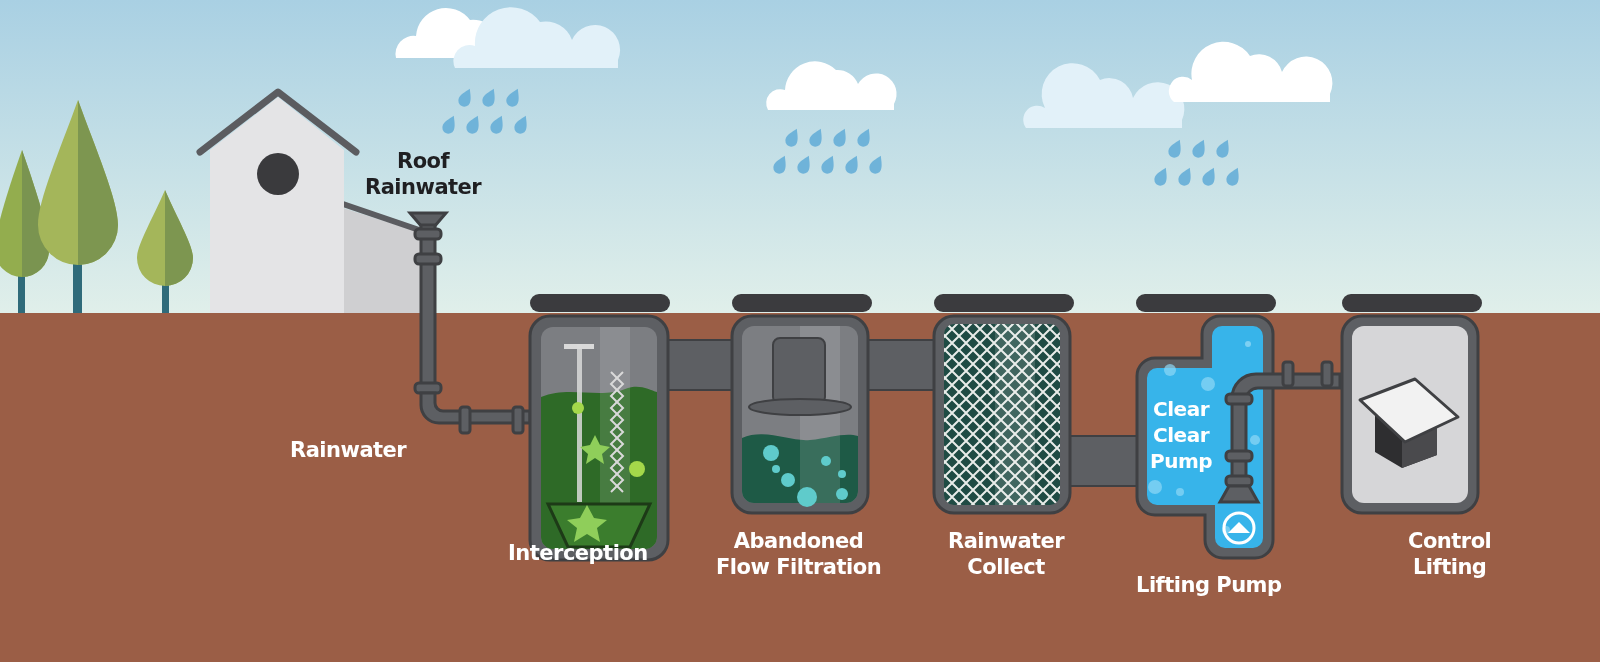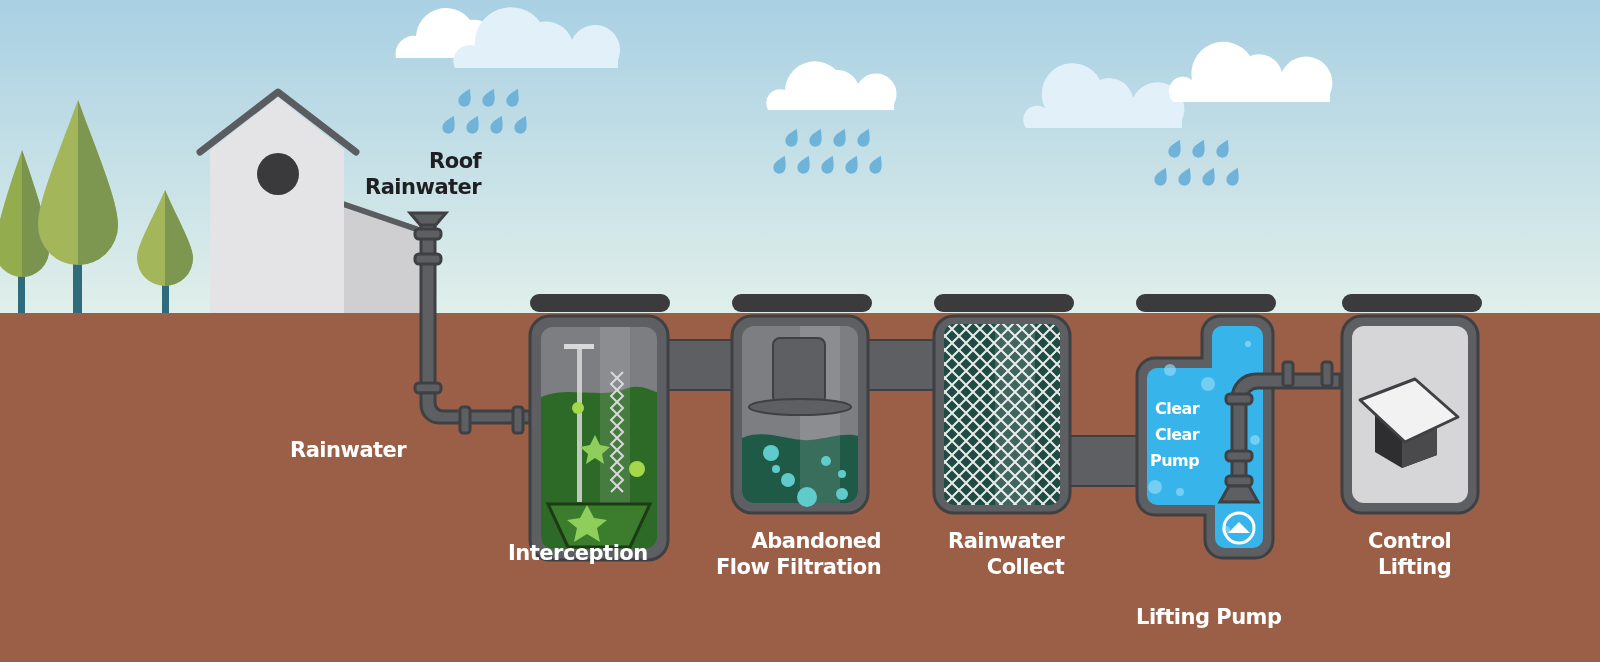--- a/index.html
+++ b/index.html
@@ -1,18 +1,18 @@
 <!DOCTYPE html>
 <html><head>
 <meta charset="utf-8">
 <style>
   html, body { margin:0; padding:0; }
   body { width:1600px; height:662px; overflow:hidden; position:relative; font-family:"DejaVu Sans", sans-serif; }
   #scene { position:absolute; left:0; top:0; width:1600px; height:662px; }
-  .label { position:absolute; color:#ffffff; font-weight:bold; font-size:21px; line-height:26px; text-align:right; letter-spacing:-0.5px; white-space:nowrap; }
+  .label { position:absolute; color:#ffffff; font-weight:bold; font-size:21px; line-height:26px; text-align:center; letter-spacing:-0.5px; white-space:nowrap; }
   .label.dark { color:#1f1f22; }
   .label span { display:block; }
 </style>
 </head>
 <body>
 
 <svg id="scene" viewBox="0 0 1600 662" xmlns="http://www.w3.org/2000/svg">
   <defs>
     <linearGradient id="sky" x1="0" y1="0" x2="0" y2="1">
       <stop offset="0" stop-color="#a9d0e3"></stop>
@@ -203,24 +203,24 @@
   <span>Interception</span>
 </div>
 <div class="label" style="left:716px; top:528px;">
   <span>Abandoned</span>
     <span>Flow Filtration</span>
 </div>
 <div class="label" style="left:948px; top:528px;">
   <span>Rainwater</span>
     <span>Collect</span>
 </div>
-<div class="label" style="left:1150px; top:396px; font-size:16px; line-height:26px;">
+<div class="label" style="left:1150px; top:396px; font-size:20px; line-height:26px;">
   <span>Clear</span>
     <span>Clear</span>
     <span>Pump</span>
 </div>
-<div class="label" style="left:1136px; top:572px;margin-top:32px;">
+<div class="label" style="left:1136px; top:572px;">
   <span>Lifting Pump</span>
 </div>
-<div class="label" style="left:1368px; top:528px;">
+<div class="label" style="left:1408px; top:528px;">
   <span>Control</span>
     <span>Lifting</span>
 </div>
 
 </body></html>

